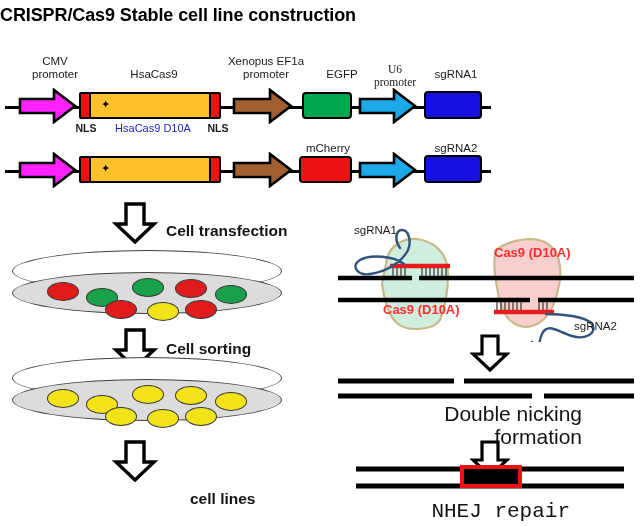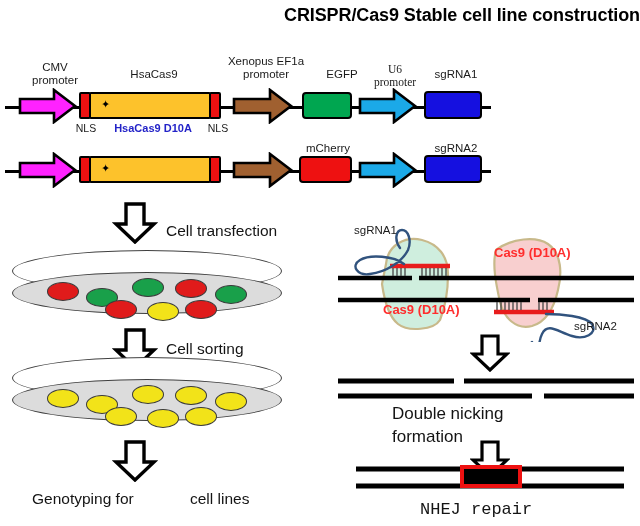--- a/index.html
+++ b/index.html
@@ -8,48 +8,48 @@
     background:#ffffff;
     font-family:"Liberation Sans", sans-serif;
     color:#1a1a1a;
     overflow:hidden;
     position:relative;
   }
   #stage{position:absolute;left:0;top:0;width:640px;height:526px;}
   .abs{position:absolute;}
   .lbl{font-size:11.5px;line-height:13px;text-align:center;white-space:pre;color:#1a1a1a;}
   #title{
-    left:0;top:5px;width:640px;text-align:right;
+    left:0;top:5px;width:640px;text-align:left;
     font-size:18px;font-weight:bold;letter-spacing:-0.1px;color:#000;
   }
   
   .backbone{background:#000;height:3px;}
   .gbox{box-sizing:border-box;border:2.5px solid #000;border-radius:4px;}
   .star{
     position:absolute;font-size:11px;line-height:11px;color:#000;
   }
-  .nls-txt{font-size:10.5px;font-weight:normal;}
-  .d10a-txt{font-size:11px;font-weight:bold;color:#2323c8;}
+  .nls-txt{font-size:10.5px;font-weight:bold;}
+  .d10a-txt{font-size:11px;font-weight:normal;color:#2323c8;}
   
   .dish-top{border:1.6px solid #404040;background:#fff;border-radius:50%;}
   .dish-body{border:1.6px solid #404040;background:#dcdcdc;border-radius:50%;}
   .cell{border:1.4px solid #3a3a3a;border-radius:50%;}
-  .step-txt{font-size:15.5px;font-weight:normal;color:#141414;white-space:pre;}
-  .plain-txt{font-size:17px;color:#141414;white-space:pre;text-align:left;}
+  .step-txt{font-size:15.5px;font-weight:bold;color:#141414;white-space:pre;}
+  .plain-txt{font-size:21px;color:#141414;white-space:pre;text-align:right;}
   .cas-txt{font-size:13px;font-weight:bold;color:#ff2d2d;white-space:pre;}
   .rna-txt{font-size:11.5px;color:#1a1a1a;white-space:pre;}
 </style>
 </head>
 <body>
 
 <div id="stage">
 
   <div class="abs" id="title">CRISPR/Cas9 Stable cell line construction</div>
 
-  <div class="abs lbl" style="left:12px;top:61px;width:86px;">CMV
+  <div class="abs lbl" style="left:12px;top:55px;width:86px;">CMV
 promoter</div>
   <div class="abs lbl" style="left:99px;top:68px;width:110px;">HsaCas9</div>
   <div class="abs lbl" style="left:212px;top:55px;width:108px;">Xenopus EF1a
 promoter</div>
   <div class="abs lbl" style="left:318px;top:68px;width:48px;">EGFP</div>
   <div class="abs lbl" style="left:352px;top:63px;width:86px;font-family:Liberation Serif, serif;">U6
 promoter</div>
   <div class="abs lbl" style="left:420px;top:68px;width:72px;">sgRNA1</div>
 
   <div class="abs backbone" style="left:5px;top:106px;width:486px;"></div>
@@ -142,21 +142,20 @@
         <div class="abs cell" style="left: 203px; top: 35px; width: 30px; height: 17px; background: rgb(242, 227, 25);"></div>
         <div class="abs cell" style="left: 93px; top: 50px; width: 30px; height: 17px; background: rgb(242, 227, 25);"></div>
         <div class="abs cell" style="left: 135px; top: 52px; width: 30px; height: 17px; background: rgb(242, 227, 25);"></div>
         <div class="abs cell" style="left: 173px; top: 50px; width: 30px; height: 17px; background: rgb(242, 227, 25);"></div>
       </div>
   </div>
 
   <svg class="abs" style="left:112px;top:440px;" width="46" height="42">
     <polygon points="14,2 32,2 32,22 42,22 23,40 4,22 14,22" fill="#fff" stroke="#000" stroke-width="3.4" stroke-linejoin="miter"></polygon>
   </svg>
-  <div class="abs step-txt" style="left:32px;top:490px;">Genotyping for</div>
   <div class="abs step-txt" style="left:190px;top:490px;text-align:right;">cell lines</div>
 
   <svg class="abs" style="left:336px;top:222px;" width="300" height="120">
 
     <path d="M50,42 C52,22 70,14 86,18 C102,22 112,34 112,52
              C112,72 108,88 104,98 C98,108 72,110 62,102
              C52,94 48,76 46,62 Z" fill="#cfeede" stroke="#c8b98a" stroke-width="2.2"></path>
 
     <path d="M160,28 C176,16 200,14 212,22 C226,32 226,52 222,68
              C218,86 210,100 196,104 C180,108 168,96 164,80

